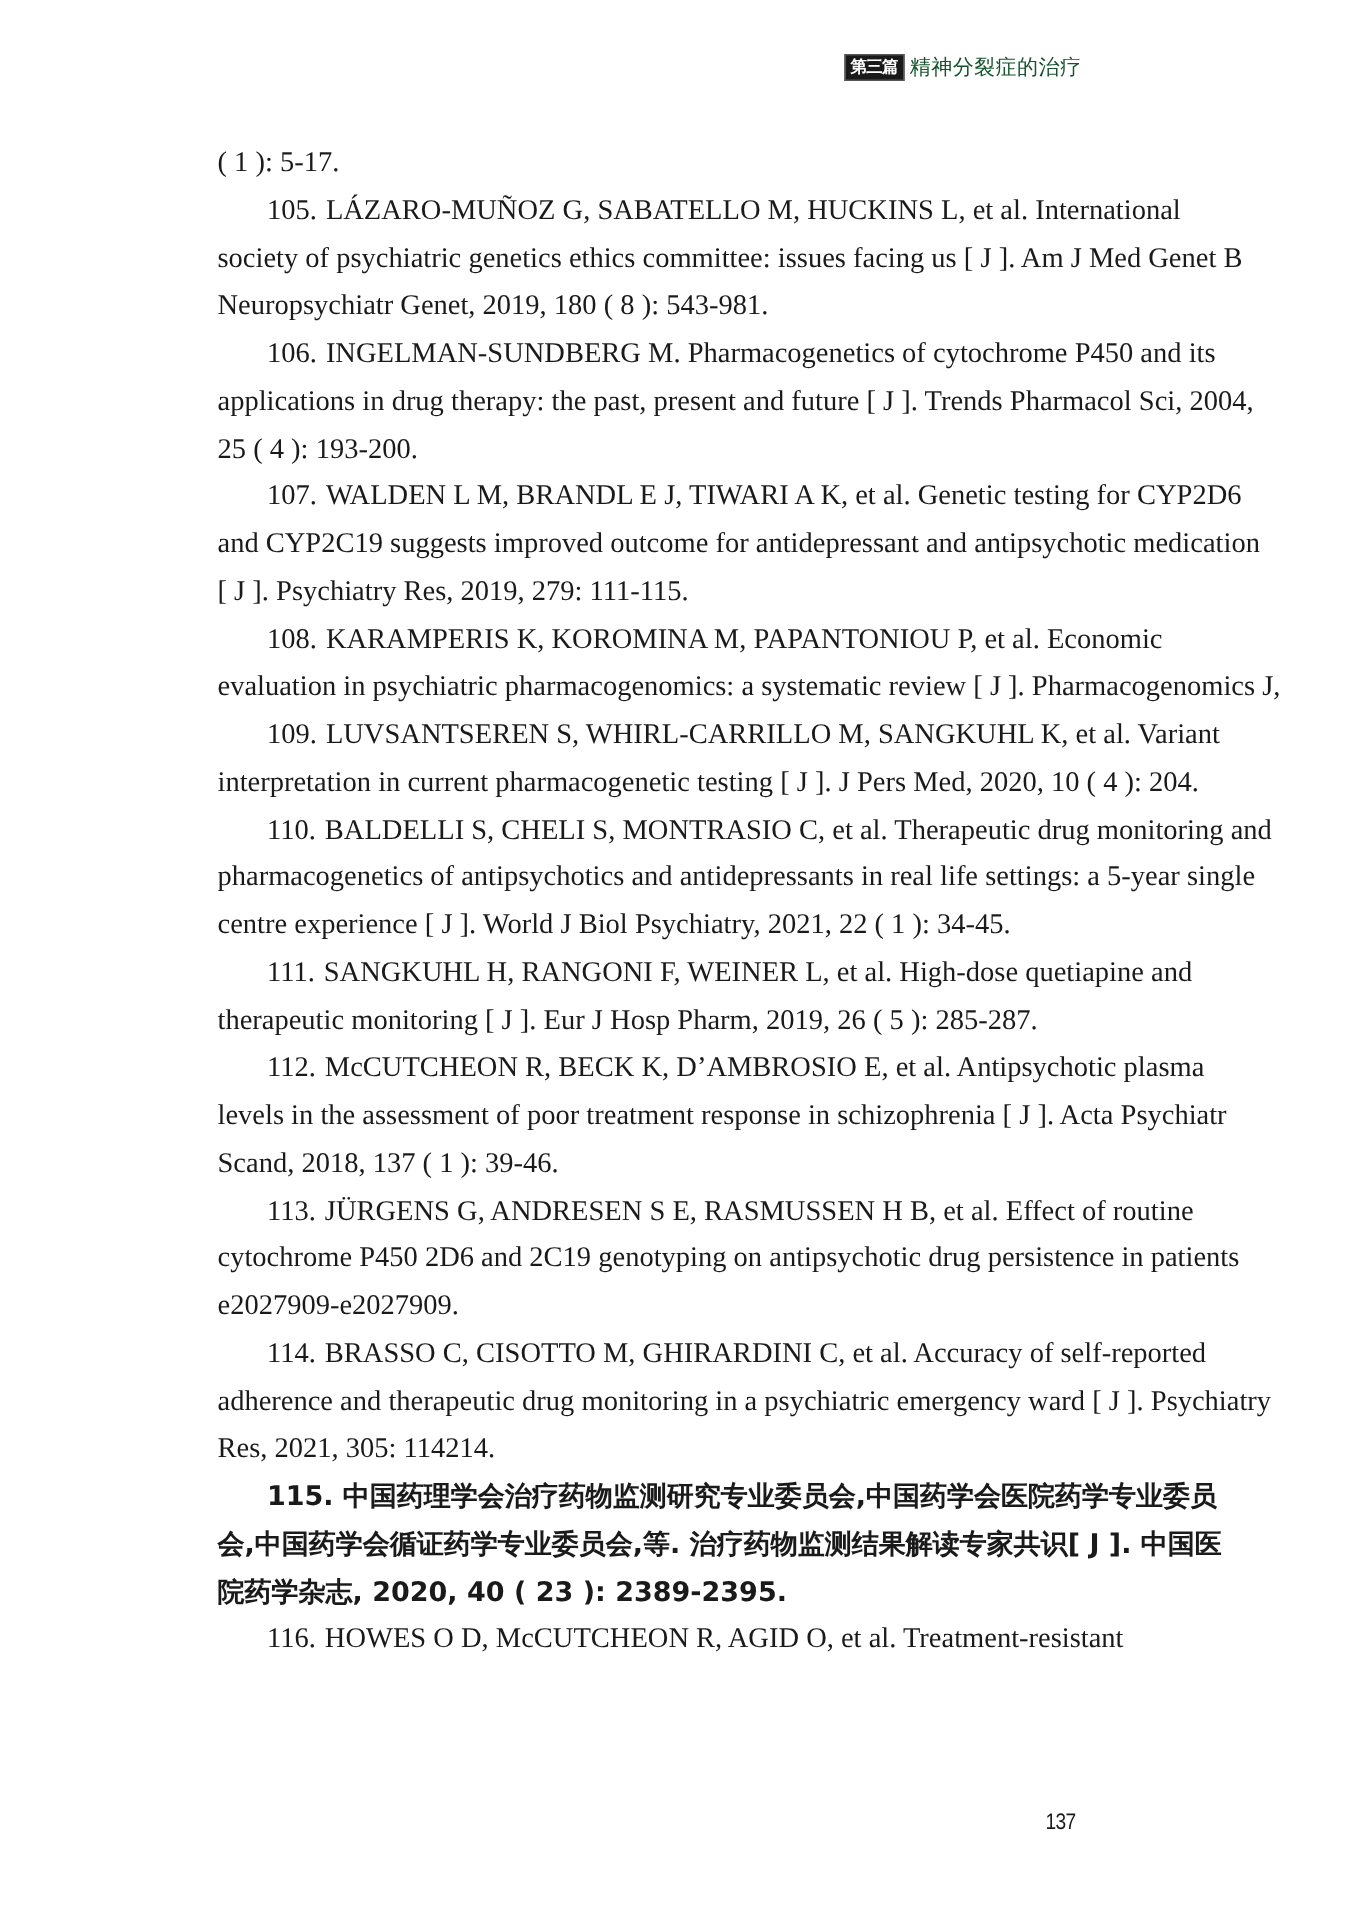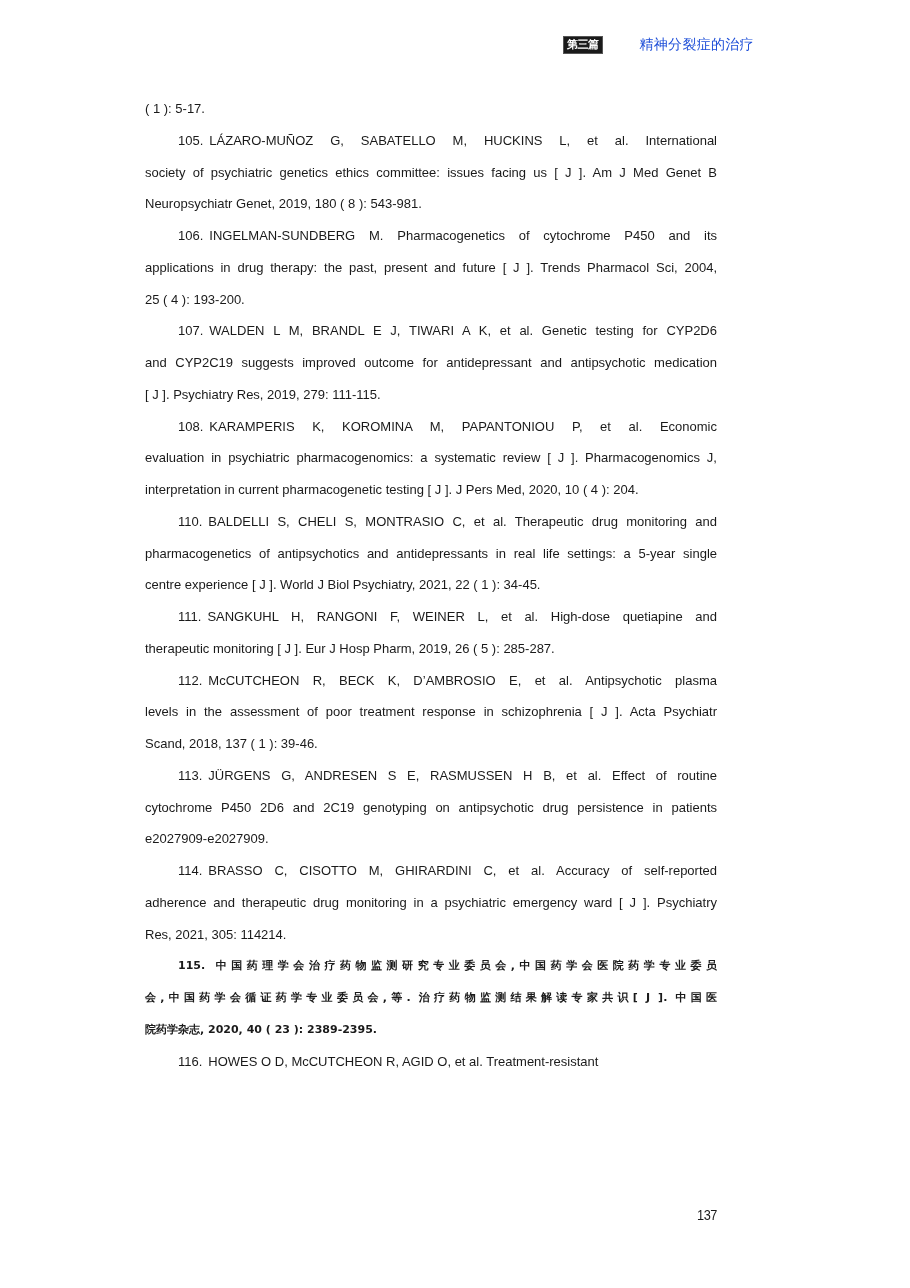--- a/index.html
+++ b/index.html
@@ -1,34 +1,34 @@
 <!DOCTYPE html>
 <html><head>
 <meta charset="utf-8">
 <style>
   html, body { margin: 0; padding: 0; background: #ffffff; }
   body { width: 910px; height: 1288px; position: relative; overflow: hidden; }
-  .header { position: absolute; top: 36px; left: 563px; display: flex; align-items: center; height: 18px; gap: 21px; }
+  .header { position: absolute; top: 36px; left: 563px; display: flex; align-items: center; height: 18px; }
   .chapter-badge {
     background: #1a1a1a; color: #ffffff; font-family: "DejaVu Sans", sans-serif;
     font-size: 11px; font-weight: bold; padding: 1px 3px; line-height: 14px; letter-spacing: -0.5px;
     border: 1px solid #555;
   }
   .header-title {
-    margin-left: 16px; font-family: "DejaVu Sans", sans-serif; font-size: 14px; color: #1d4ed8; letter-spacing: 0.3px;
+    margin-left: 4px; font-family: "DejaVu Sans", sans-serif; font-size: 14px; color: #14532d; letter-spacing: 0.3px;
   }
   .content { position: absolute; top: 93px; left: 145px; width: 572px; }
   .line {
-    font-family: Liberation Sans, sans-serif; font-size: 13px; color: #1a1a1a;
+    font-family: Liberation Serif, serif; font-size: 19px; color: #1a1a1a;
     height: 31.75px; line-height: 31.75px; white-space: nowrap;
     text-align: justify; text-align-last: justify; overflow: visible;
   }
   .line.last { text-align-last: left; }
   .line.indent { padding-left: 33px; }
-  .line.cjk { font-family: "DejaVu Sans", sans-serif; font-size: 11px; font-weight: bold; }
+  .line.cjk { font-family: "DejaVu Sans", sans-serif; font-size: 18px; font-weight: bold; }
   .ref-num { margin-right: 6px; }
   .page-number {
     position: absolute; top: 1206px; left: 697px; font-family: "Liberation Sans", sans-serif;
     font-size: 15px; color: #1a1a1a; letter-spacing: -0.5px; transform: scaleX(0.85); transform-origin: left;
   }
 </style>
 </head>
 <body>
 
 <div class="header">
@@ -52,20 +52,21 @@
       <div>
         <div class="line indent"><span class="ref-num">107.</span><span>WALDEN L M, BRANDL E J, TIWARI A K, et al. Genetic testing for CYP2D6</span></div>
         <div class="line">and CYP2C19 suggests improved outcome for antidepressant and antipsychotic medication</div>
         <div class="line last">[ J ]. Psychiatry Res, 2019, 279: 111-115.</div>
       </div>
       <div>
         <div class="line indent"><span class="ref-num">108.</span><span>KARAMPERIS K, KOROMINA M, PAPANTONIOU P, et al. Economic</span></div>
         <div class="line">evaluation in psychiatric pharmacogenomics: a systematic review [ J ]. Pharmacogenomics J,</div>
       </div>
       <div>
+        <div class="line indent"><span class="ref-num">109.</span><span>LUVSANTSEREN S, WHIRL-CARRILLO M, SANGKUHL K, et al. Variant</span></div>
         <div class="line last">interpretation in current pharmacogenetic testing [ J ]. J Pers Med, 2020, 10 ( 4 ): 204.</div>
       </div>
       <div>
         <div class="line indent"><span class="ref-num">110.</span><span>BALDELLI S, CHELI S, MONTRASIO C, et al. Therapeutic drug monitoring and</span></div>
         <div class="line">pharmacogenetics of antipsychotics and antidepressants in real life settings: a 5-year single</div>
         <div class="line last">centre experience [ J ]. World J Biol Psychiatry, 2021, 22 ( 1 ): 34-45.</div>
       </div>
       <div>
         <div class="line indent"><span class="ref-num">111.</span><span>SANGKUHL H, RANGONI F, WEINER L, et al. High-dose quetiapine and</span></div>
         <div class="line last">therapeutic monitoring [ J ]. Eur J Hosp Pharm, 2019, 26 ( 5 ): 285-287.</div>

